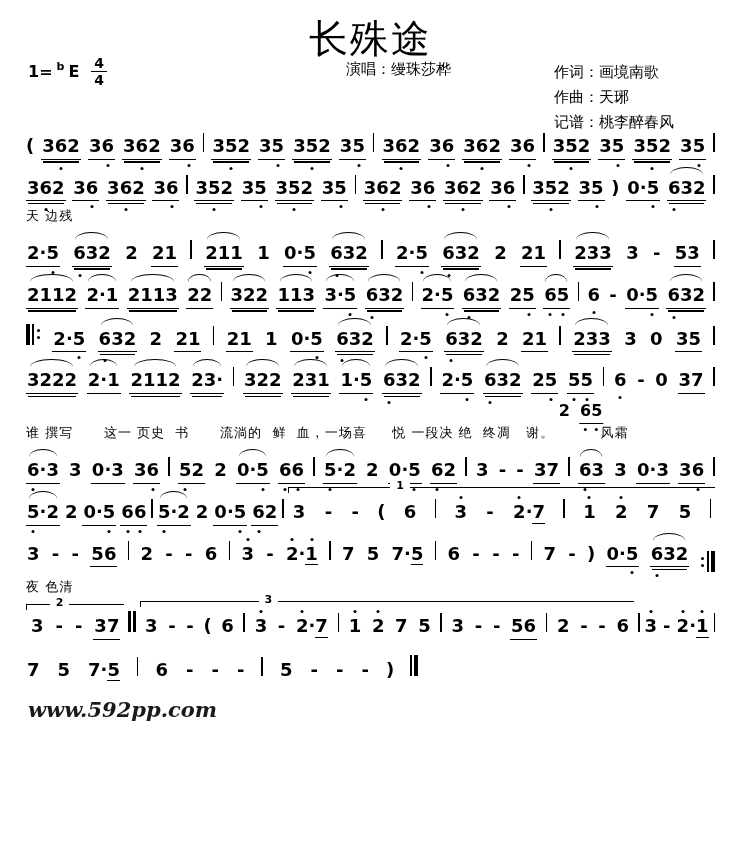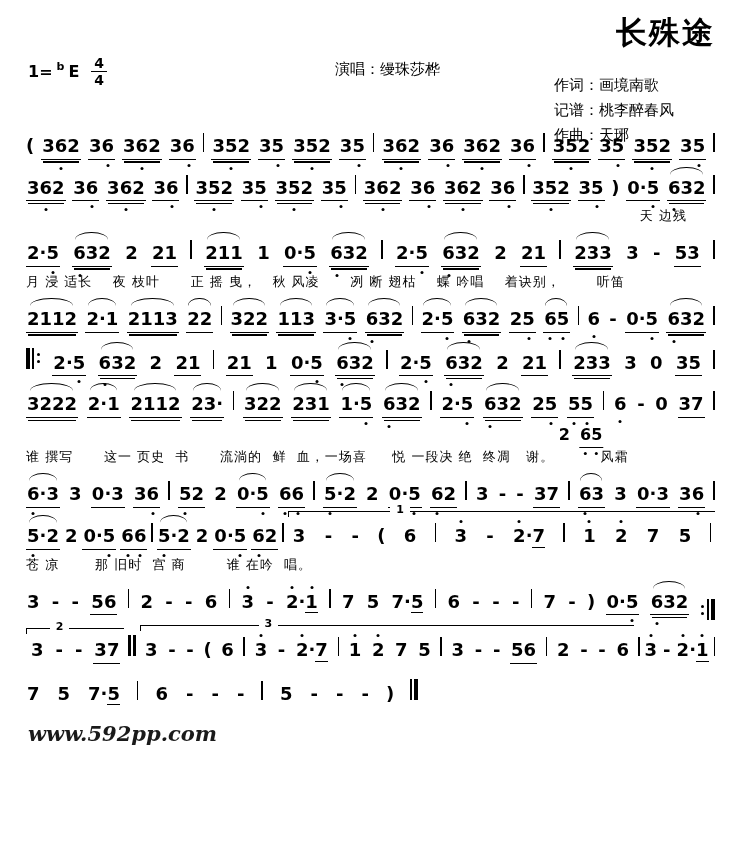--- a/index.html
+++ b/index.html
@@ -1,28 +1,28 @@
 <!DOCTYPE html>
 <html><head>
 <meta charset="utf-8">
 <style>
   html,body{margin:0;padding:0;background:#fff;}
   body{width:741px;height:842px;overflow:hidden;color:#000;font-family:"DejaVu Sans",sans-serif;}
   .sheet{padding:4px 26px 0 26px;position:relative;}
 
   
   .header{position:relative;height:116px;}
-  .title{text-align:right;font-size:31px;font-weight:bold;letter-spacing:2px;font-family:"DejaVu Serif",serif;padding-top:8px;}
+  .title{text-align:center;font-size:39px;font-weight:normal;letter-spacing:2px;font-family:"DejaVu Serif",serif;padding-top:8px;}
   .keysig{position:absolute;left:2px;top:52px;font-size:16px;font-weight:bold;display:flex;align-items:center;gap:4px;}
   .keysig .flat{font-size:11px;vertical-align:super;position:relative;top:-5px;}
   .meter{display:inline-flex;flex-direction:column;align-items:center;line-height:1;margin-left:8px;font-weight:bold;font-size:14px;}
   .meter .num{border-bottom:1.5px solid #000;padding:0 3px 1px;}
   .meter .den{padding-top:1px;}
-  .singer{position:absolute;left:309px;top:56px;font-size:15px;font-family:"DejaVu Serif",serif;}
-  .credits{position:absolute;left:528px;top:69px;font-size:15px;font-family:"DejaVu Serif",serif;line-height:1.65;}
+  .singer{position:absolute;left:320px;top:56px;font-size:15px;font-family:"DejaVu Serif",serif;}
+  .credits{position:absolute;left:528px;top:56px;font-size:15px;font-family:"DejaVu Serif",serif;line-height:1.65;}
 
   
   .score-line{margin-bottom:2px;}
   .notes-row{display:flex;align-items:baseline;justify-content:space-between;padding-top:13px;font-size:18px;font-weight:bold;line-height:1.15;gap:4px;}
   .notes-row.no-justify{justify-content:flex-start;gap:16px;}
   .note-group{position:relative;display:inline-block;padding:0 1px 2px 1px;white-space:nowrap;}
   .note-group.u1,.note-group.u2{border-bottom:1.6px solid #000;}
   .note-group.u2::after{content:"";position:absolute;left:2px;right:2px;bottom:-4px;height:1.6px;background:#000;}
   .ch{position:relative;display:inline-block;}
   .ch.ul{border-bottom:1.6px solid #000;}
@@ -35,21 +35,21 @@
   .paren{font-weight:bold;font-size:18px;}
   .rep{display:inline-flex;align-items:center;gap:2.5px;}
   .vbar{display:inline-block;height:21px;background:#000;}
   .repdots{display:inline-flex;flex-direction:column;gap:4px;margin:0 1px;}
   .rdot{width:3px;height:3px;border-radius:50%;background:#000;}
   .volta{position:relative;display:inline-flex;align-items:baseline;justify-content:space-between;gap:4px;padding:0 4px;}
   .volta::before{content:"";position:absolute;top:-12px;left:0;right:0;height:5px;border-top:1.3px solid #000;border-left:1.3px solid #000;}
   .volta::after{content:attr(data-label);position:absolute;top:-19px;left:24%;background:#fff;padding:0 6px;font-size:11px;font-weight:bold;}
   .has-sub .subnotes{position:absolute;top:100%;margin-top:9px;left:50%;transform:translateX(-50%);display:inline-flex;gap:8px;font-size:16px;}
   .lyrics{font-size:13px;margin-top:6px;white-space:pre;font-family:"DejaVu Serif",serif;letter-spacing:1px;}
-  .lyrics.right{text-align:right;padding-right:28px;}
+  .lyrics.right{text-align:left;padding-right:28px;}
 
   
   .footer{display:flex;justify-content:space-between;align-items:center;padding:12px 2px 0 2px;}
   .watermark{font-size:21px;font-weight:bold;font-style:italic;font-family:"DejaVu Serif",serif;color:#1a1a1a;}
 </style>
 </head>
 <body>
 
 <div class="sheet">
   <div class="header">
@@ -59,22 +59,22 @@
         <span class="flat">b</span>
         <span>E</span>
       <span class="meter">
         <span class="num">4</span>
         <span class="den">4</span>
       </span>
     </div>
     <div class="singer">演唱：缦珠莎桦</div>
     <div class="credits">
       <div>作词：画境南歌</div>
+      <div>作曲：天琊</div>
       <div>记谱：桃李醉春风</div>
-      <div>作曲：天琊</div>
     </div>
   </div>
 
   <div>
       <div class="score-line">
         <div class="notes-row">
           <span class="paren">(</span>
           <span class="note-group u2"><span class="ch">3</span><span class="ch lo">6</span><span class="ch">2</span></span>
           <span class="note-group u1"><span class="ch">3</span><span class="ch lo">6</span></span>
           <span class="note-group u2"><span class="ch">3</span><span class="ch lo">6</span><span class="ch">2</span></span>
@@ -139,21 +139,20 @@
           <span class="note-group u2 arc"><span class="ch lo">6</span><span class="ch">3</span><span class="ch">2</span></span>
           <span class="note-group u0"><span class="ch">2</span></span>
           <span class="note-group u1"><span class="ch">2</span><span class="ch">1</span></span>
           <span class="barline"></span>
           <span class="note-group u2 arc"><span class="ch">2</span><span class="ch">3</span><span class="ch">3</span></span>
           <span class="note-group u0"><span class="ch">3</span></span>
           <span class="note-group u0"><span class="ch">-</span></span>
           <span class="note-group u1"><span class="ch">5</span><span class="ch">3</span></span>
           <span class="barline"></span>
         </div>
-        <div class="lyrics">月 浸 适长    夜 枝叶      正 摇 曳，   秋 风凌      冽 断 翅枯    蝶 吟唱    着诀别，       听笛</div>
       </div>
       <div class="score-line">
         <div class="notes-row">
           <span class="note-group u2 arc"><span class="ch">2</span><span class="ch">1</span><span class="ch">1</span><span class="ch">2</span></span>
           <span class="note-group u1 arc"><span class="ch">2</span><span class="ch">·</span><span class="ch">1</span></span>
           <span class="note-group u2 arc"><span class="ch">2</span><span class="ch">1</span><span class="ch">1</span><span class="ch">3</span></span>
           <span class="note-group u1 arc"><span class="ch">2</span><span class="ch">2</span></span>
           <span class="barline"></span>
           <span class="note-group u2 arc"><span class="ch">3</span><span class="ch">2</span><span class="ch">2</span></span>
           <span class="note-group u2 arc"><span class="ch">1</span><span class="ch">1</span><span class="ch">3</span></span>
@@ -284,21 +283,20 @@
             <span class="note-group u0"><span class="ch">-</span></span>
             <span class="note-group u0"><span class="ch hi">2</span><span class="ch">·</span><span class="ch ul">7</span></span>
             <span class="barline"></span>
             <span class="note-group u0"><span class="ch hi">1</span></span>
             <span class="note-group u0"><span class="ch hi">2</span></span>
             <span class="note-group u0"><span class="ch">7</span></span>
             <span class="note-group u0"><span class="ch">5</span></span>
             <span class="barline"></span>
           </span>
         </div>
-        <div class="lyrics">苍 凉       那 旧时  宫 商        谁 在吟  唱。</div>
       </div>
       <div class="score-line">
         <div class="notes-row">
           <span class="note-group u0"><span class="ch">3</span></span>
           <span class="note-group u0"><span class="ch">-</span></span>
           <span class="note-group u0"><span class="ch">-</span></span>
           <span class="note-group u1"><span class="ch">5</span><span class="ch">6</span></span>
           <span class="barline"></span>
           <span class="note-group u0"><span class="ch">2</span></span>
           <span class="note-group u0"><span class="ch">-</span></span>
@@ -325,20 +323,21 @@
           <span class="note-group u2 arc"><span class="ch lo">6</span><span class="ch">3</span><span class="ch">2</span></span>
           <span class="rep">
             <span class="repdots">
               <span class="rdot"></span>
               <span class="rdot"></span>
             </span>
             <span class="vbar" style="width: 1.5px;"></span>
             <span class="vbar" style="width: 3.5px;"></span>
           </span>
         </div>
+        <div class="lyrics right">夜 色清</div>
       </div>
       <div class="score-line">
         <div class="notes-row">
           <span class="volta" data-label="2" style="flex-grow: 4;">
             <span class="note-group u0"><span class="ch">3</span></span>
             <span class="note-group u0"><span class="ch">-</span></span>
             <span class="note-group u0"><span class="ch">-</span></span>
             <span class="note-group u1"><span class="ch">3</span><span class="ch">7</span></span>
           </span>
           <span class="rep">

